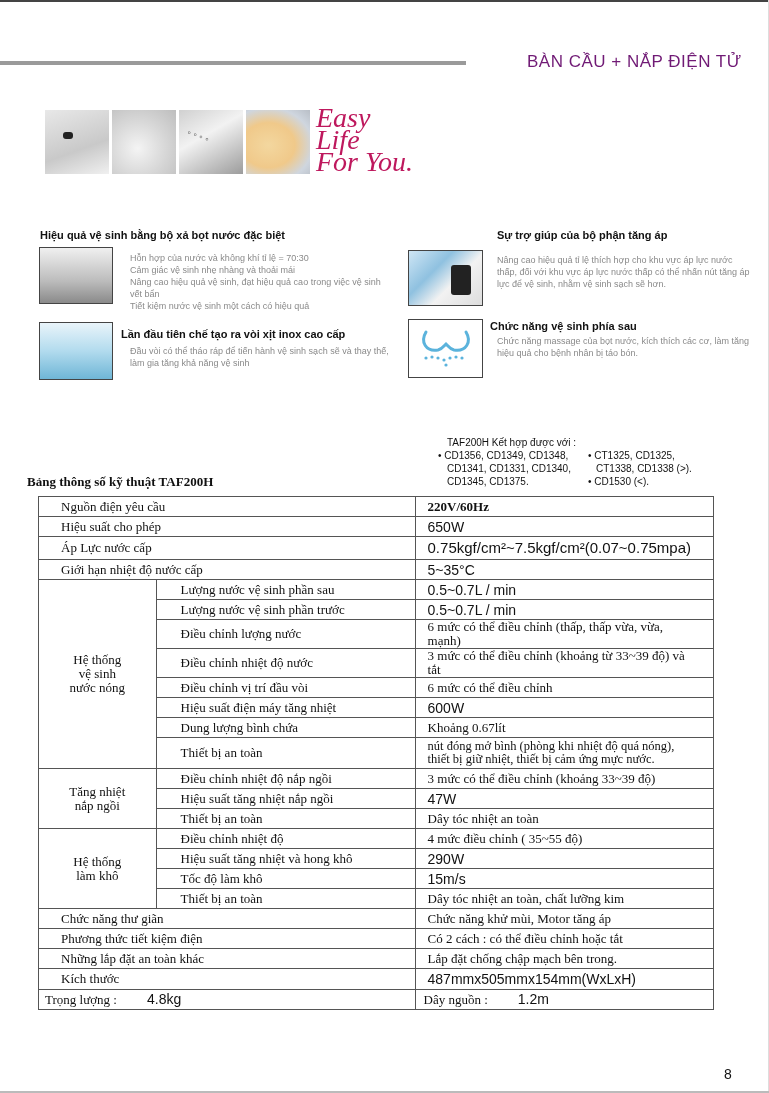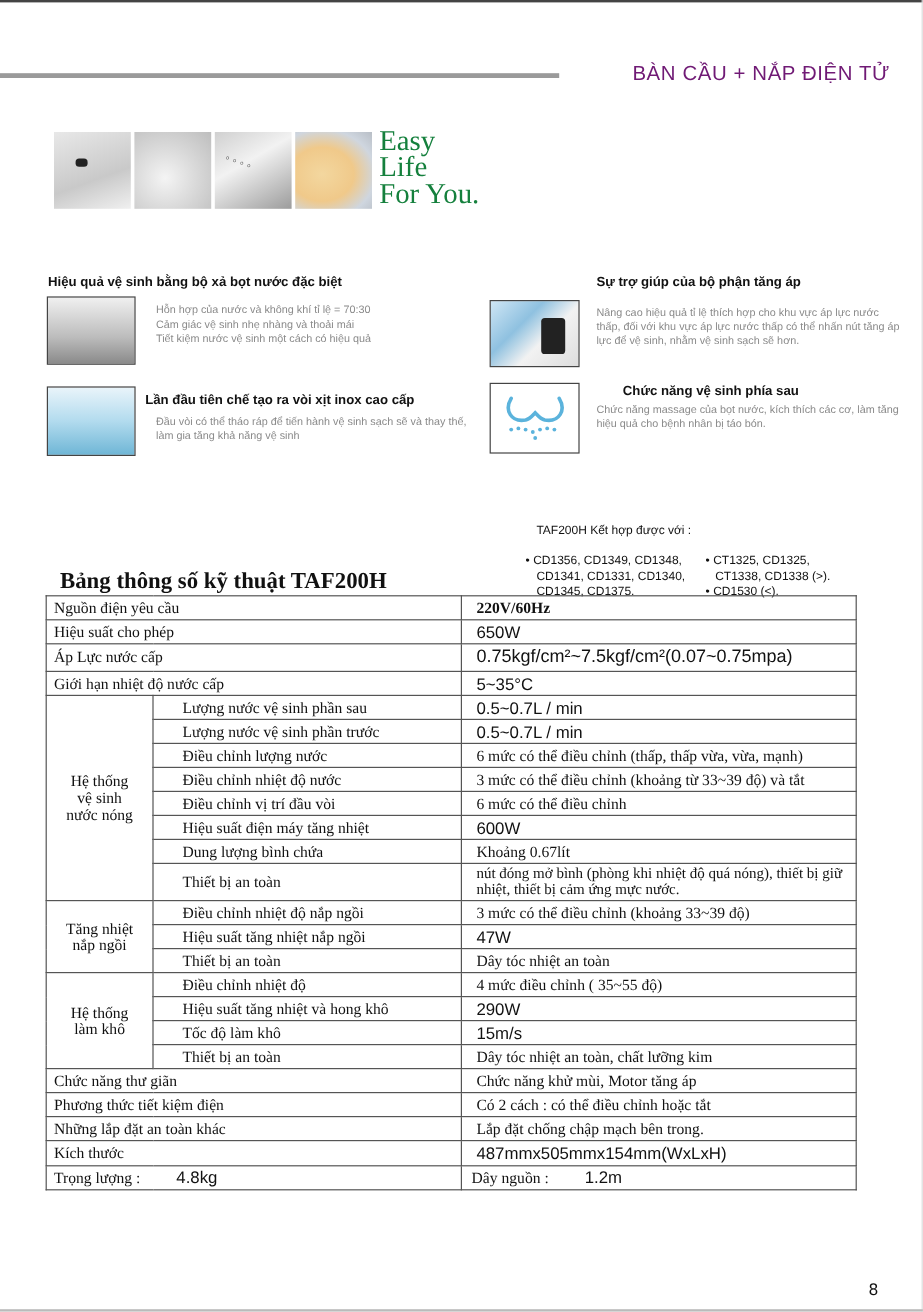--- a/index.html
+++ b/index.html
@@ -14,38 +14,38 @@
   .header-title { position: absolute; left: 483px; top: 52px; font-size: 17px; letter-spacing: 0.5px; color: #701a75; margin-left: 44px; }
 
   .banner { position: absolute; left: 45px; top: 110px; height: 64px; display: flex; gap: 3px; }
   .banner .ph { width: 64px; height: 64px; }
   .ph1 { background: linear-gradient(160deg, #e8e8e8 0%, #c9c9c9 60%, #f0f0f0 100%); position: relative; }
   .ph1::after { content: ""; position: absolute; left: 18px; top: 22px; width: 10px; height: 7px; border-radius: 3px; background: #222; }
   .ph2 { background: radial-gradient(ellipse at 40% 60%, #f4f4f4 0%, #d8d8d8 50%, #bdbdbd 100%); }
   .ph3 { background: linear-gradient(150deg, #d0d0d0 0%, #f2f2f2 40%, #9c9c9c 100%); position: relative; }
   .ph3::after { content: "◦ ◦ ◦ ◦"; position: absolute; left: 8px; top: 20px; font-size: 10px; color: #555; transform: rotate(20deg); }
   .ph4 { background: radial-gradient(ellipse at 35% 55%, #f3d79f 0%, #f0c98a 45%, #cfd6df 75%, #b8bec6 100%); }
-  .easy { position: absolute; left: 316px; top: 107px; font-family: "Liberation Serif", serif; font-size: 24px; line-height: 22px; color: #15803d; }
+  .easy { position: absolute; left: 316px; top: 107px; font-family: "Liberation Serif", serif; font-size: 28px; line-height: 22px; color: #be185d; font-style: italic; }
 
   .feat-title { position: absolute; font-size: 11px; font-weight: bold; color: #111; white-space: nowrap; }
   .feat-text { position: absolute; font-size: 9px; line-height: 12px; color: #8a8a8a; }
   .feat-img { position: absolute; width: 73px; height: 57px; border: 1px solid #444; box-sizing: border-box; }
   .img-foam { background: linear-gradient(180deg, #f0f0f0 0%, #bcbcbc 60%, #8a8a8a 100%); }
   .img-nozzle { background: linear-gradient(180deg, #e9f4fa 0%, #b2dbee 50%, #6fb6d6 100%); }
   .img-booster { background: linear-gradient(135deg, #cfe6f5 0%, #8fc1e0 35%, #f2f2f2 60%, #ddd 100%); position: relative; }
   .img-booster::after { content: ""; position: absolute; left: 42px; top: 14px; width: 20px; height: 30px; background: #222; border-radius: 3px; }
   .img-rear { background: #fff; display: flex; align-items: center; justify-content: center; }
 
   .compat { position: absolute; left: 438px; top: 436px; font-size: 10px; line-height: 13px; color: #111; }
-  .compat .bullet-col { position: absolute; white-space: nowrap; margin-top: 12px; }
-
-  .spec-title { position: absolute; left: 50px; top: 474px; font-family: "Liberation Serif", serif; font-weight: bold; font-size: 19px; }
+  .compat .bullet-col { position: absolute; white-space: nowrap; }
+
+  .spec-title { position: absolute; left: 27px; top: 474px; font-family: "Liberation Serif", serif; font-weight: bold; font-size: 13px; }
 
   table.spec { position: absolute; left: 38px; top: 496px; width: 676px; border-collapse: collapse; font-family: "Liberation Serif", serif; font-size: 13px; }
-  table.spec td { border: 1px solid #555; padding: 0 6px; height: 19px; line-height: 14px; vertical-align: middle; }
+  table.spec td { border: 1px solid #555; padding: 0 22px; height: 19px; line-height: 14px; vertical-align: middle; }
   table.spec td.grp { width: 76px; text-align: center; }
   table.spec td.label { width: 226px; padding-left: 24px; }
   table.spec td.val { padding-left: 12px; }
   table.spec td.sans { font-family: "Liberation Sans", sans-serif; font-size: 14px; margin-left: 47px; }
   table.spec td.bold { font-weight: bold; }
   table.spec td.small { font-size: 12.5px; line-height: 13px; }
   .wt-val { font-family: "Liberation Sans", sans-serif; font-size: 14px; margin-left: 30px; }
 
   .page-num { position: absolute; left: 724px; top: 1066px; font-size: 14px; color: #111; }
 </style>
@@ -69,20 +69,21 @@
   <div>Easy</div>
   <div>Life</div>
   <div>For You.</div>
 </div>
 
 <div class="feat-title" style="left:40px;top:229px;">Hiệu quả vệ sinh bằng bộ xả bọt nước đặc biệt</div>
 <div class="feat-img img-foam" style="left:39px;top:247px;width:74px;height:57px;"></div>
 <div class="feat-text" style="left:130px;top:252px;width:260px;">
   <div>Hỗn hợp của nước và không khí tỉ lệ  = 70:30</div>
   <div>Cảm giác vệ sinh nhẹ nhàng và thoải mái</div>
+  <div>Nâng cao hiệu quả vệ sinh, đạt hiệu quả cao trong việc vệ sinh vết bẩn</div>
   <div>Tiết kiệm nước vệ sinh một cách có hiệu quả</div>
 </div>
 
 <div class="feat-img img-nozzle" style="left:39px;top:322px;width:74px;height:58px;"></div>
 <div class="feat-title" style="left:121px;top:328px;">Lần đầu tiên chế tạo ra vòi xịt inox cao cấp</div>
 <div class="feat-text" style="left:130px;top:345px;width:260px;">Đầu vòi có thể tháo ráp để tiến hành vệ sinh sạch sẽ và thay thế, làm gia tăng khả năng vệ sinh</div>
 
 <div class="feat-title" style="left:497px;top:229px;">Sự trợ giúp của bộ phận tăng áp</div>
 <div class="feat-img img-booster" style="left:408px;top:250px;width:75px;height:56px;"></div>
 <div class="feat-text" style="left:497px;top:254px;width:258px;">Nâng cao hiệu quả tỉ lệ thích hợp cho khu vực áp lực nước thấp, đối với khu vực áp lực nước thấp có thể nhấn nút tăng áp lực để vệ sinh, nhằm vệ sinh sạch sẽ hơn.</div>
@@ -95,21 +96,21 @@
         <circle cx="16" cy="29" r="1.6"></circle>
         <circle cx="22" cy="30" r="1.6"></circle>
       <circle cx="28" cy="32" r="1.6"></circle>
         <circle cx="34" cy="30" r="1.6"></circle>
         <circle cx="40" cy="29" r="1.6"></circle>
       <circle cx="46" cy="30" r="1.6"></circle>
         <circle cx="30" cy="37" r="1.6"></circle>
     </g>
   </svg>
 </div>
-<div class="feat-title" style="left:519px;top:320px;text-align:right;">Chức năng vệ sinh phía sau</div>
+<div class="feat-title" style="left:490px;top:320px;text-align:right;">Chức năng vệ sinh phía sau</div>
 <div class="feat-text" style="left:497px;top:335px;width:260px;">Chức năng massage của bọt nước, kích thích các cơ, làm tăng hiệu quả cho bệnh nhân bị táo bón.</div>
 
 <div class="compat">
   <div style="position:absolute;left:9px;top:0;white-space:nowrap;">TAF200H Kết hợp được với :</div>
   <div class="bullet-col" style="left:0;top:13px;">
     <div>• CD1356, CD1349, CD1348,</div>
     <div style="padding-left:9px;">  CD1341, CD1331, CD1340,</div>
     <div style="padding-left:9px;">  CD1345, CD1375.</div>
   </div>
   <div class="bullet-col" style="left:150px;top:13px;">

